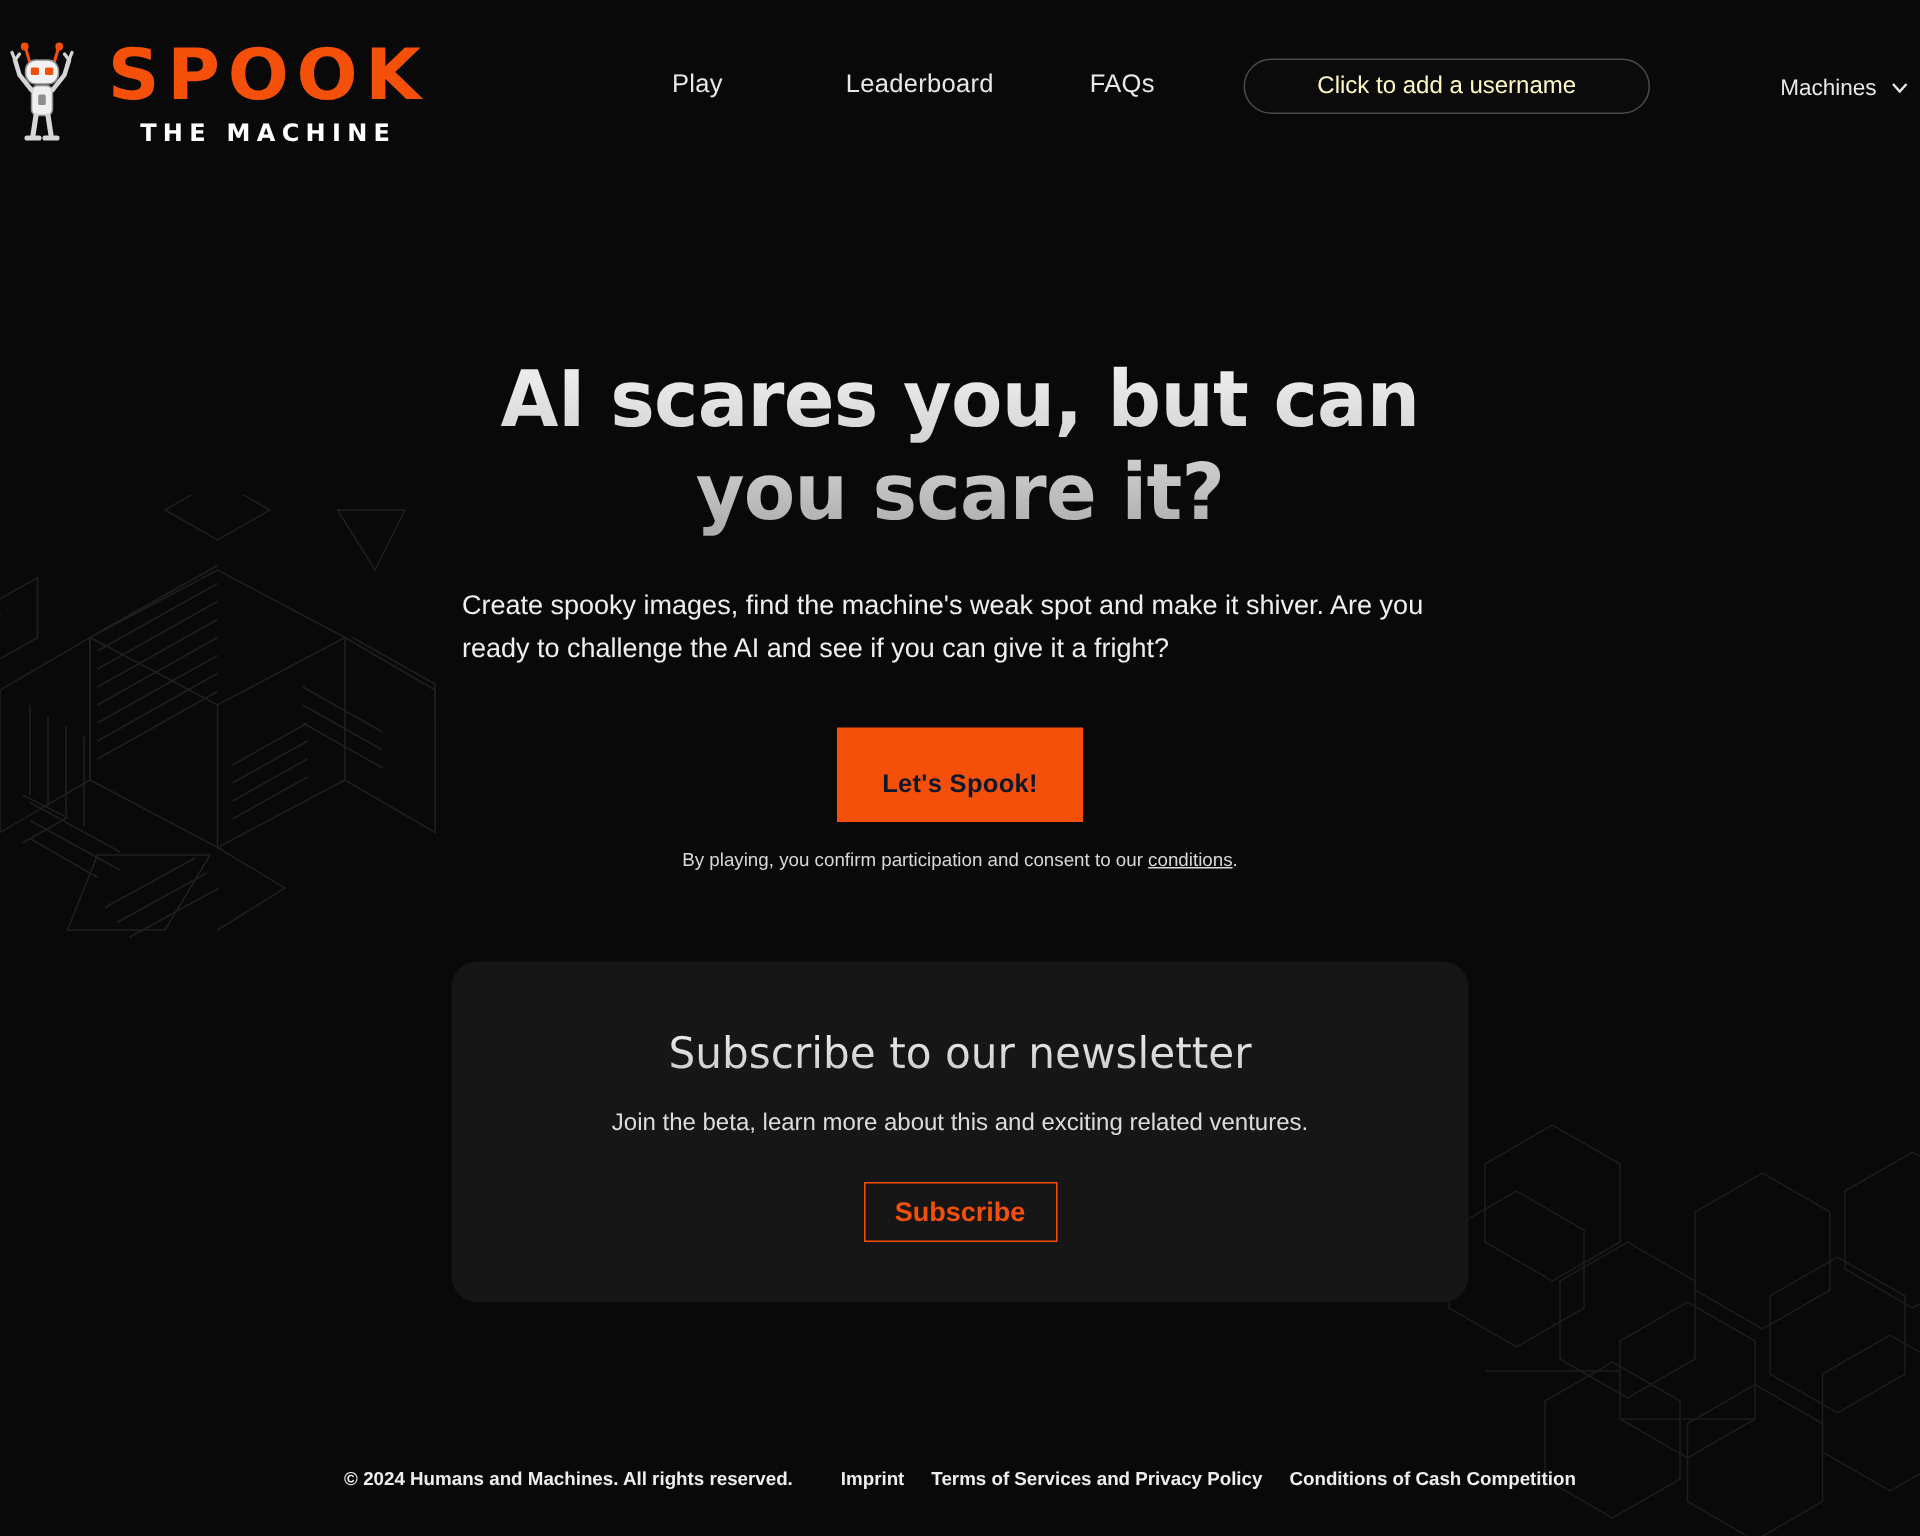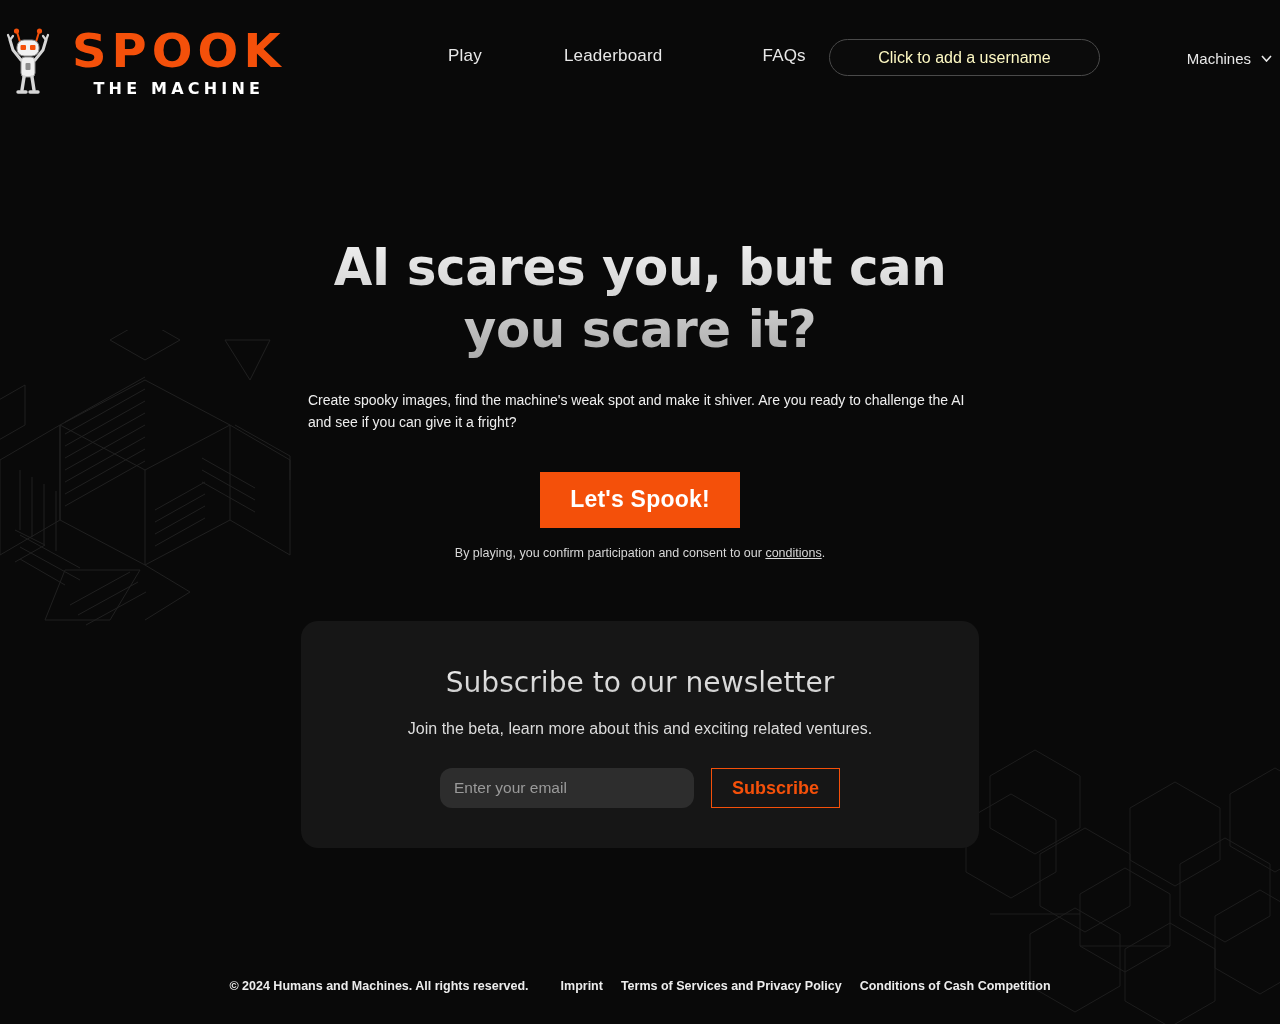--- a/index.html
+++ b/index.html
@@ -88,21 +88,21 @@
   .nav a {
     color: #e8e8e8;
     text-decoration: none;
     font-size: 17px;
     font-weight: 400;
     letter-spacing: 0.2px;
     padding: 0;
     margin-right: 82px;
     cursor: pointer;
   }
-  .nav a.n2 { margin-right: 100px; }
+  .nav a.n2 { margin-right: 64px; }
   .nav a.n3 { margin-right: 0; }
 
   .username-pill {
     position: absolute;
     left: 829px;
     top: 39px;
     width: 271px;
     height: 37px;
     border: 1px solid #4a4a4a;
     border-radius: 19px;
@@ -149,35 +149,35 @@
     line-height: 1.2;
     letter-spacing: -0.5px;
     background: linear-gradient(180deg, #f2f2f2 0%, #cfcfcf 55%, #a9a9a9 100%);
     -webkit-background-clip: text;
     background-clip: text;
     color: transparent;
     transform: scaleX(0.96);
   }
   .subhead {
     margin-top: 28px;
-    font-size: 14px;
+    font-size: 18px;
     line-height: 1.62;
     color: #efefef;
     text-align: left;
     padding: 0 8px;
   }
   .cta-wrap { margin-top: 38px; }
   .cta {
     display: inline-block;
     background: #f4500a;
-    color: #ffffff;
-    font-weight: 700;
-    font-size: 23px;
+    color: #0f172a;
+    font-weight: 700;
+    font-size: 17px;
     border: none;
-    padding: 14px 30px 15px;
+    padding: 28px 30px 15px;
     cursor: pointer;
     font-family: "Liberation Sans", sans-serif;
     letter-spacing: 0.2px;
   }
   .disclaimer {
     margin-top: 18px;
     font-size: 12.5px;
     color: #d8d8d8;
   }
   .disclaimer a { color: #d8d8d8; text-decoration: underline; cursor: pointer; }
@@ -399,21 +399,20 @@
   </div>
   <p class="disclaimer">
     <span>By playing, you confirm participation and consent to our </span><a>conditions</a><span>.</span>
   </p>
 </main>
 
 <section class="news-card">
   <h2 class="news-title">Subscribe to our newsletter</h2>
   <p class="news-sub">Join the beta, learn more about this and exciting related ventures.</p>
   <form class="news-form">
-    <input class="email-input" type="text" placeholder="Enter your email" style="">
     <button class="subscribe-btn">Subscribe</button>
   </form>
 </section>
 
 <footer class="footer">
   <span class="copy">© 2024 Humans and Machines. All rights reserved.</span>
   <a>Imprint</a>
   <a>Terms of Services and Privacy Policy</a>
   <a>Conditions of Cash Competition</a>
 </footer>

